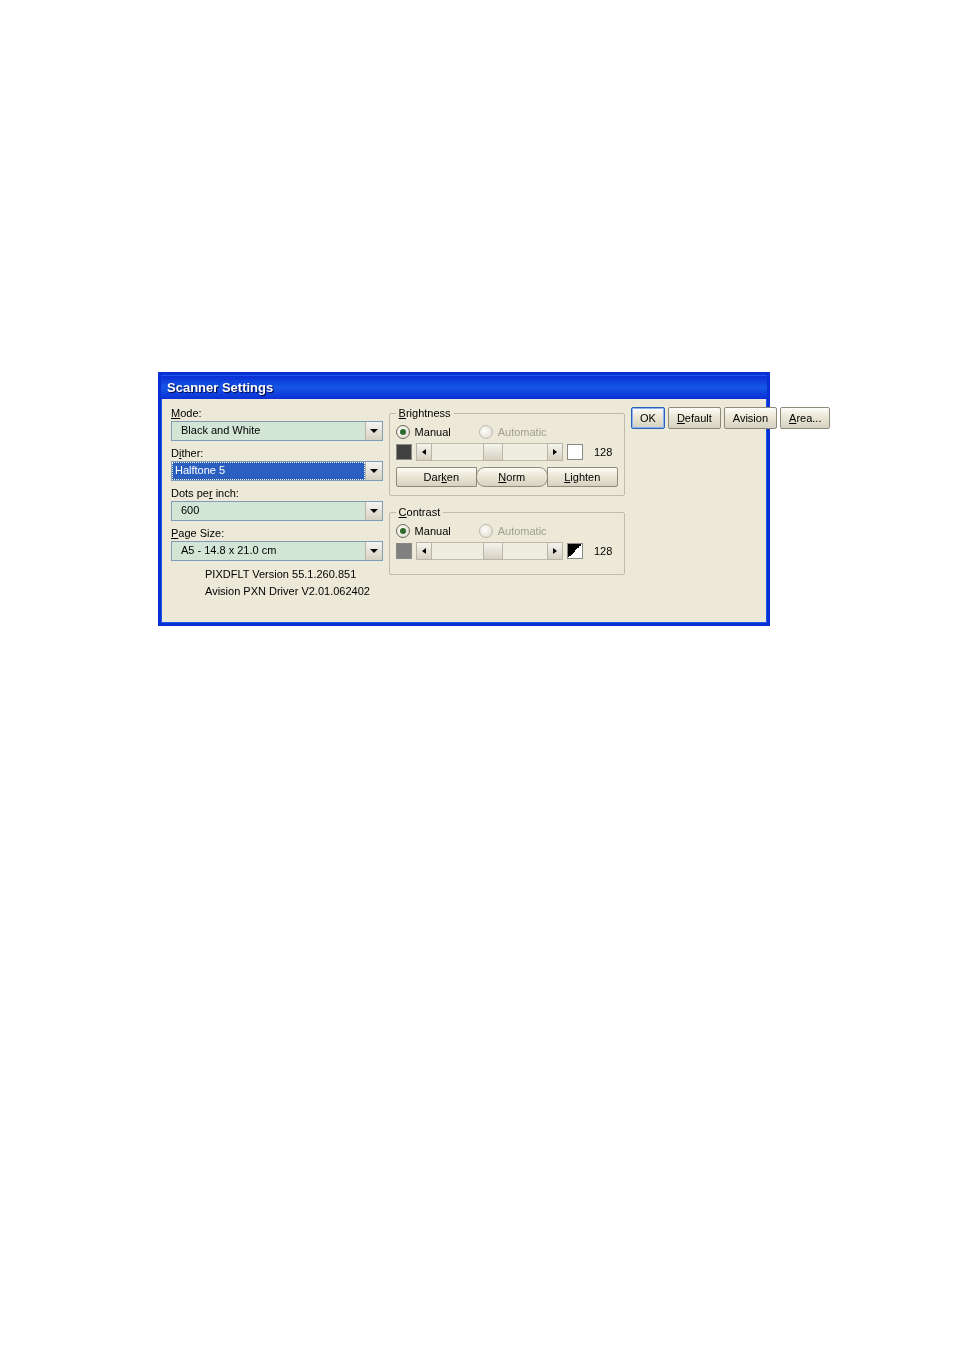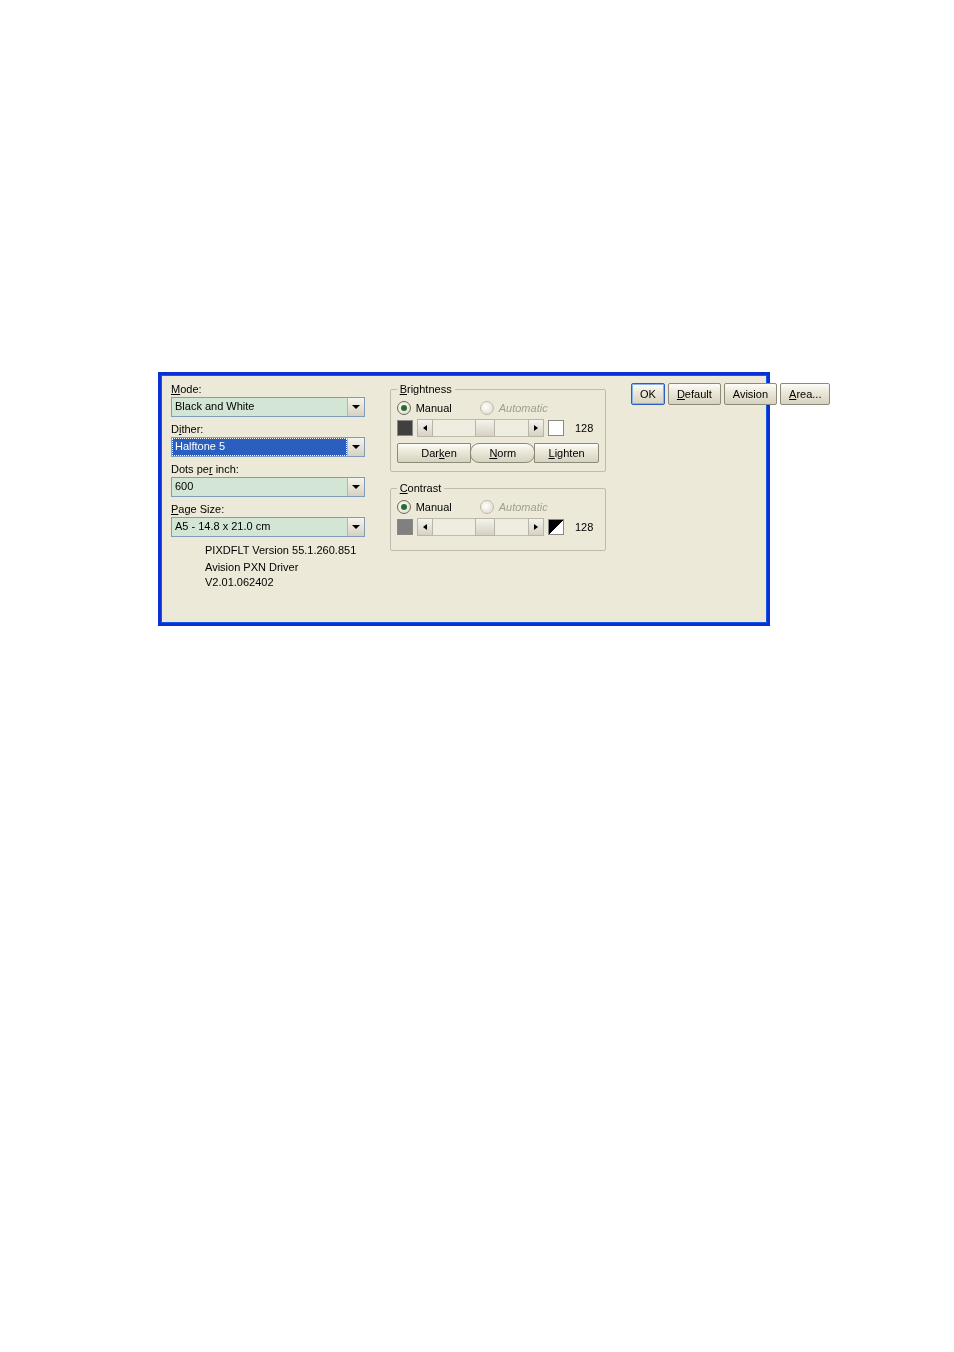--- a/index.html
+++ b/index.html
@@ -31,40 +31,40 @@
   }
   .titlebar-text {
     color: #ffffff;
     font-weight: bold;
     font-size: 13px;
     text-shadow: 1px 1px 1px #00003a;
   }
   .content {
     display: flex;
     padding: 8px 8px 4px 10px;
-    gap: 25px;
+    gap: 6px;
   }
   .left-col { width: 222px; }
   .mid-col { width: 248px; }
   .right-col { width: 128px; display: flex; flex-direction: row; gap: 3px; }
   .label {
     color: #000000;
     margin-bottom: 2px;
   }
   .dropdown {
     display: flex;
     align-items: stretch;
     border: 1px solid #7f9db9;
     height: 18px;
     background: #d3e6d6;
     margin-bottom: 6px;
   }
   .dropdown .value {
     flex: 1;
-    padding: 2px 3px 1px 3px;
+    padding: 2px 3px 1px 9px;
     white-space: nowrap;
     overflow: hidden;
     background: #d3e6d6;
   }
   .dropdown.selected .value {
     background: #2a5fc0;
     color: #ffffff;
     border: 1px dotted #ffffff;
     margin: 0;
     padding: 1px 2px 0 2px;
@@ -100,21 +100,21 @@
     border: 1px solid #6d6a59;
     background: radial-gradient(circle at 40% 40%, #fff, #d9d6c7);
     position: relative;
   }
   .radio-circle.checked::after {
     content: "";
     position: absolute; top: 3px; left: 3px;
     width: 6px; height: 6px; border-radius: 50%;
     background: #2c6a2d;
   }
-  .radio.disabled { color: #a0a090; font-style: italic; }
+  .radio.disabled { color: #a0a090; }
   .radio.disabled .radio-circle { border-color: #bdbaab; }
   .slider-row { display: flex; align-items: center; gap: 4px; margin: 4px 0 6px 0;}
   .swatch {
     width: 14px; height: 14px;
     border: 1px solid #888;
     background: #404040;
   }
   .swatch.light { background: #ffffff; }
   .swatch.gray { background: #808080; }
   .slider {
@@ -166,20 +166,23 @@
   .btn-row .winbtn { flex:1; border-radius:9px; margin-left:-1px;}
   .btn-row .winbtn:first-child { border-radius: 2px 0 0 2px; margin-left:0;padding-left:18px;}
   .btn-row .winbtn:last-child { border-radius: 0 2px 2px 0;}
   .right-col .winbtn { width: 100%; height: 22px; justify-content: center; }
   .right-col .winbtn.default { border: 1px solid #2a5fc0; box-shadow: 0 0 0 1px #8cb1ef inset; }
 </style>
 </head>
 <body>
 
 <div class="dialog">
+  <div class="titlebar">
+    <span class="titlebar-text">Scanner Settings</span>
+  </div>
 
   <div class="content">
 
     <div class="left-col">
       <div class="label"><span><u>M</u>ode:</span></div>
       <div class="dropdown">
         <div class="value">Black and White</div>
         <div class="btn">
             <div class="triangle-down"></div>
           </div>

